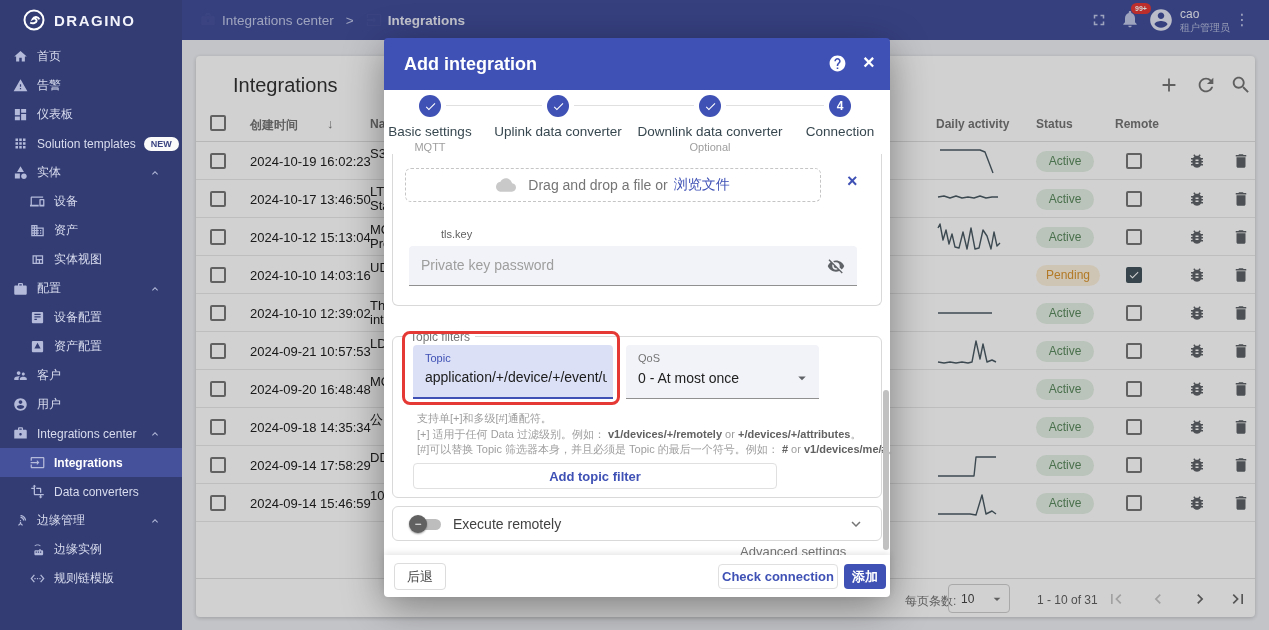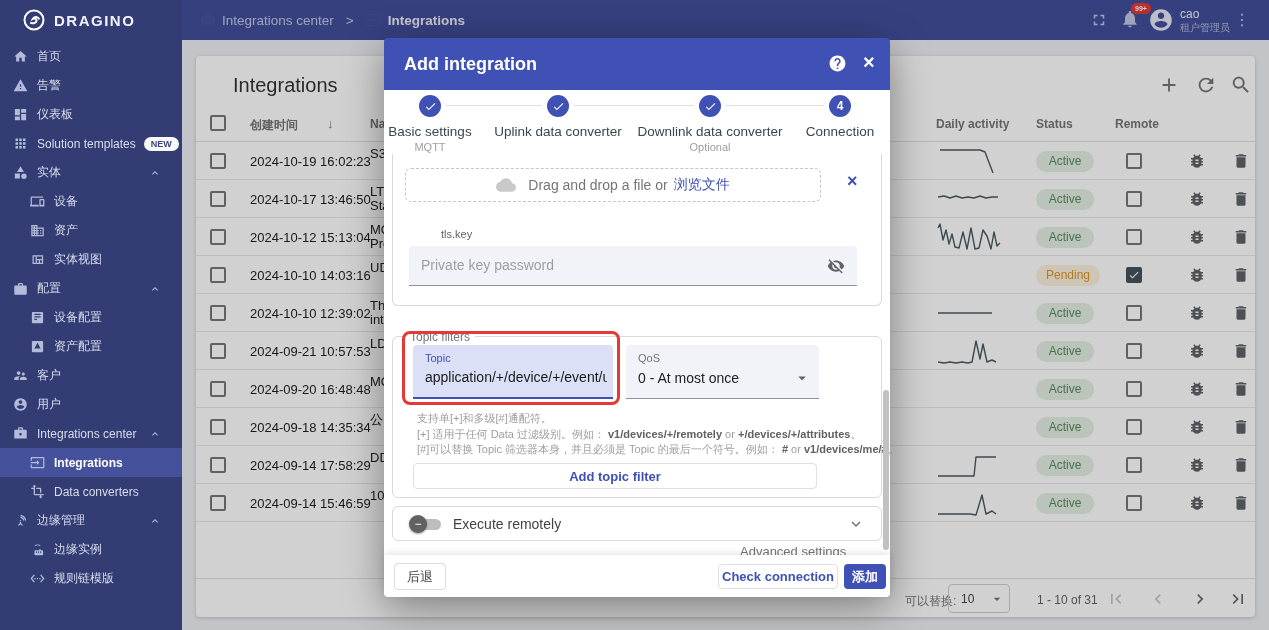--- a/index.html
+++ b/index.html
@@ -76,21 +76,21 @@
   #red-annot { position:absolute; left:18px; top:293px; width:218px; height:74px; border:3px solid #e53935; border-radius:8px; z-index:20; pointer-events:none; }
   #topic-field { position:absolute; left:20px; top:8px; width:200px; height:54px; background:#dbe0f6; border-radius:4px 4px 0 0; border-bottom:2px solid #3f51b5; }
   #topic-label { position:absolute; left:12px; top:7px; font-size:11px; color:#3f51b5; }
   #topic-input { position:absolute; left:12px; top:24px; width:182px; border:none; outline:none; background:transparent; font-size:14px; color:#1b1b1b; font-family:inherit; white-space:nowrap; overflow:hidden; }
   #qos-field { position:absolute; left:233px; top:8px; width:193px; height:54px; background:#f2f3f8; border-radius:4px 4px 0 0; border-bottom:1px solid #909090; cursor:pointer; }
   #qos-label { position:absolute; left:12px; top:7px; font-size:11px; color:#757575; }
   #qos-value { position:absolute; left:12px; top:25px; font-size:14px; color:#212121; }
   #qos-arrow { position:absolute; right:8px; top:24px; width:18px; height:18px; color:#5f6368; }
   .help-line { position:absolute; left:24px; font-size:11px; color:#9e9e9e; white-space:nowrap; }
   .help-line b { color:#616161; }
-  #add-filter-btn { position:absolute; left:20px; top:126px; width:404px; height:26px; border:1px solid #e0e0e0; border-radius:4px; display:flex; align-items:center; justify-content:center; font-size:13px; font-weight:bold; color:#3f51b5; cursor:pointer; background:#fff; }
+  #add-filter-btn { position:absolute; left:20px; top:126px; width:364px; height:26px; border:1px solid #e0e0e0; border-radius:4px; display:flex; align-items:center; justify-content:center; font-size:13px; font-weight:bold; color:#3f51b5; cursor:pointer; background:#fff; }
   #exec-card { position:absolute; left:8px; top:468px; width:490px; height:35px; border:1px solid #d9d9d9; border-radius:6px; }
   #toggle { position:absolute; left:18px; top:12px; width:30px; height:11px; border-radius:6px; background:#bdbdbd; cursor:pointer; }
   #toggle-thumb { position:absolute; left:-2px; top:-4px; width:18px; height:18px; border-radius:50%; background:#616161; color:#fff; display:flex; align-items:center; justify-content:center; font-size:12px; box-shadow:0 1px 2px rgba(0,0,0,.4); }
   #exec-label { position:absolute; left:60px; top:9px; font-size:14px; color:#424242; }
   #exec-chevron { position:absolute; right:16px; top:8px; width:18px; height:18px; color:#757575; cursor:pointer; }
   #advanced { position:absolute; left:356px; top:506px; font-size:13px; color:#757575; cursor:pointer; }
   #modal-footer { position:absolute; left:0; top:517px; width:506px; height:42px; background:#fff; border-radius:0 0 4px 4px; box-shadow:0 -2px 6px rgba(0,0,0,.10); z-index:30; }
   #back-btn { position:absolute; left:10px; top:8px; height:27px; padding:0 12px; border:1px solid #dcdcdc; border-radius:4px; background:#fff; font-size:13px; color:#424242; display:flex; align-items:center; cursor:pointer; }
   #check-btn { position:absolute; left:334px; top:9px; width:120px; height:25px; border:1px solid #e0e0e0; border-radius:4px; background:#fff; font-size:13px; font-weight:bold; color:#3f51b5; display:flex; align-items:center; justify-content:center; cursor:pointer; }
   #add-btn { position:absolute; left:460px; top:9px; width:42px; height:25px; border-radius:4px; background:#3f51b5; font-size:13px; font-weight:bold; color:#fff; display:flex; align-items:center; justify-content:center; cursor:pointer; }
@@ -549,21 +549,21 @@
             </span>
             <span class="ic row-ic" style="left:1036px;">
               <svg viewBox="0 0 24 24" fill="currentColor">
                 <path d="M6 19c0 1.1.9 2 2 2h8c1.1 0 2-.9 2-2V7H6v12zM19 4h-3.5l-1-1h-5l-1 1H5v2h14V4z"></path>
               </svg>
             </span>
           </div>
         </div>
 
       <div id="pag">
-        <span class="abs" style="left:709px;top:14px;">可以替换:</span>
+        <span class="abs" style="left:709px;top:14px;">每页条数:</span>
         <div class="abs" style="left:752px;top:5px;width:62px;height:29px;border:1px solid #cfcfcf;border-radius:4px;cursor:pointer;">
           <span class="abs" style="left:12px;top:7px;color:#444;">10</span>
           <span class="ic abs" style="right:4px;top:6px;width:16px;height:16px;color:#757575;">
               <svg viewBox="0 0 24 24" fill="currentColor">
                 <path d="M7 10l5 5 5-5z"></path>
               </svg>
             </span>
         </div>
         <span class="abs" style="left:841px;top:14px;color:#616161;">1 - 10 of 31</span>
         <span class="ic pag-ic" style="left:910px;color:#c5c5c5;">

